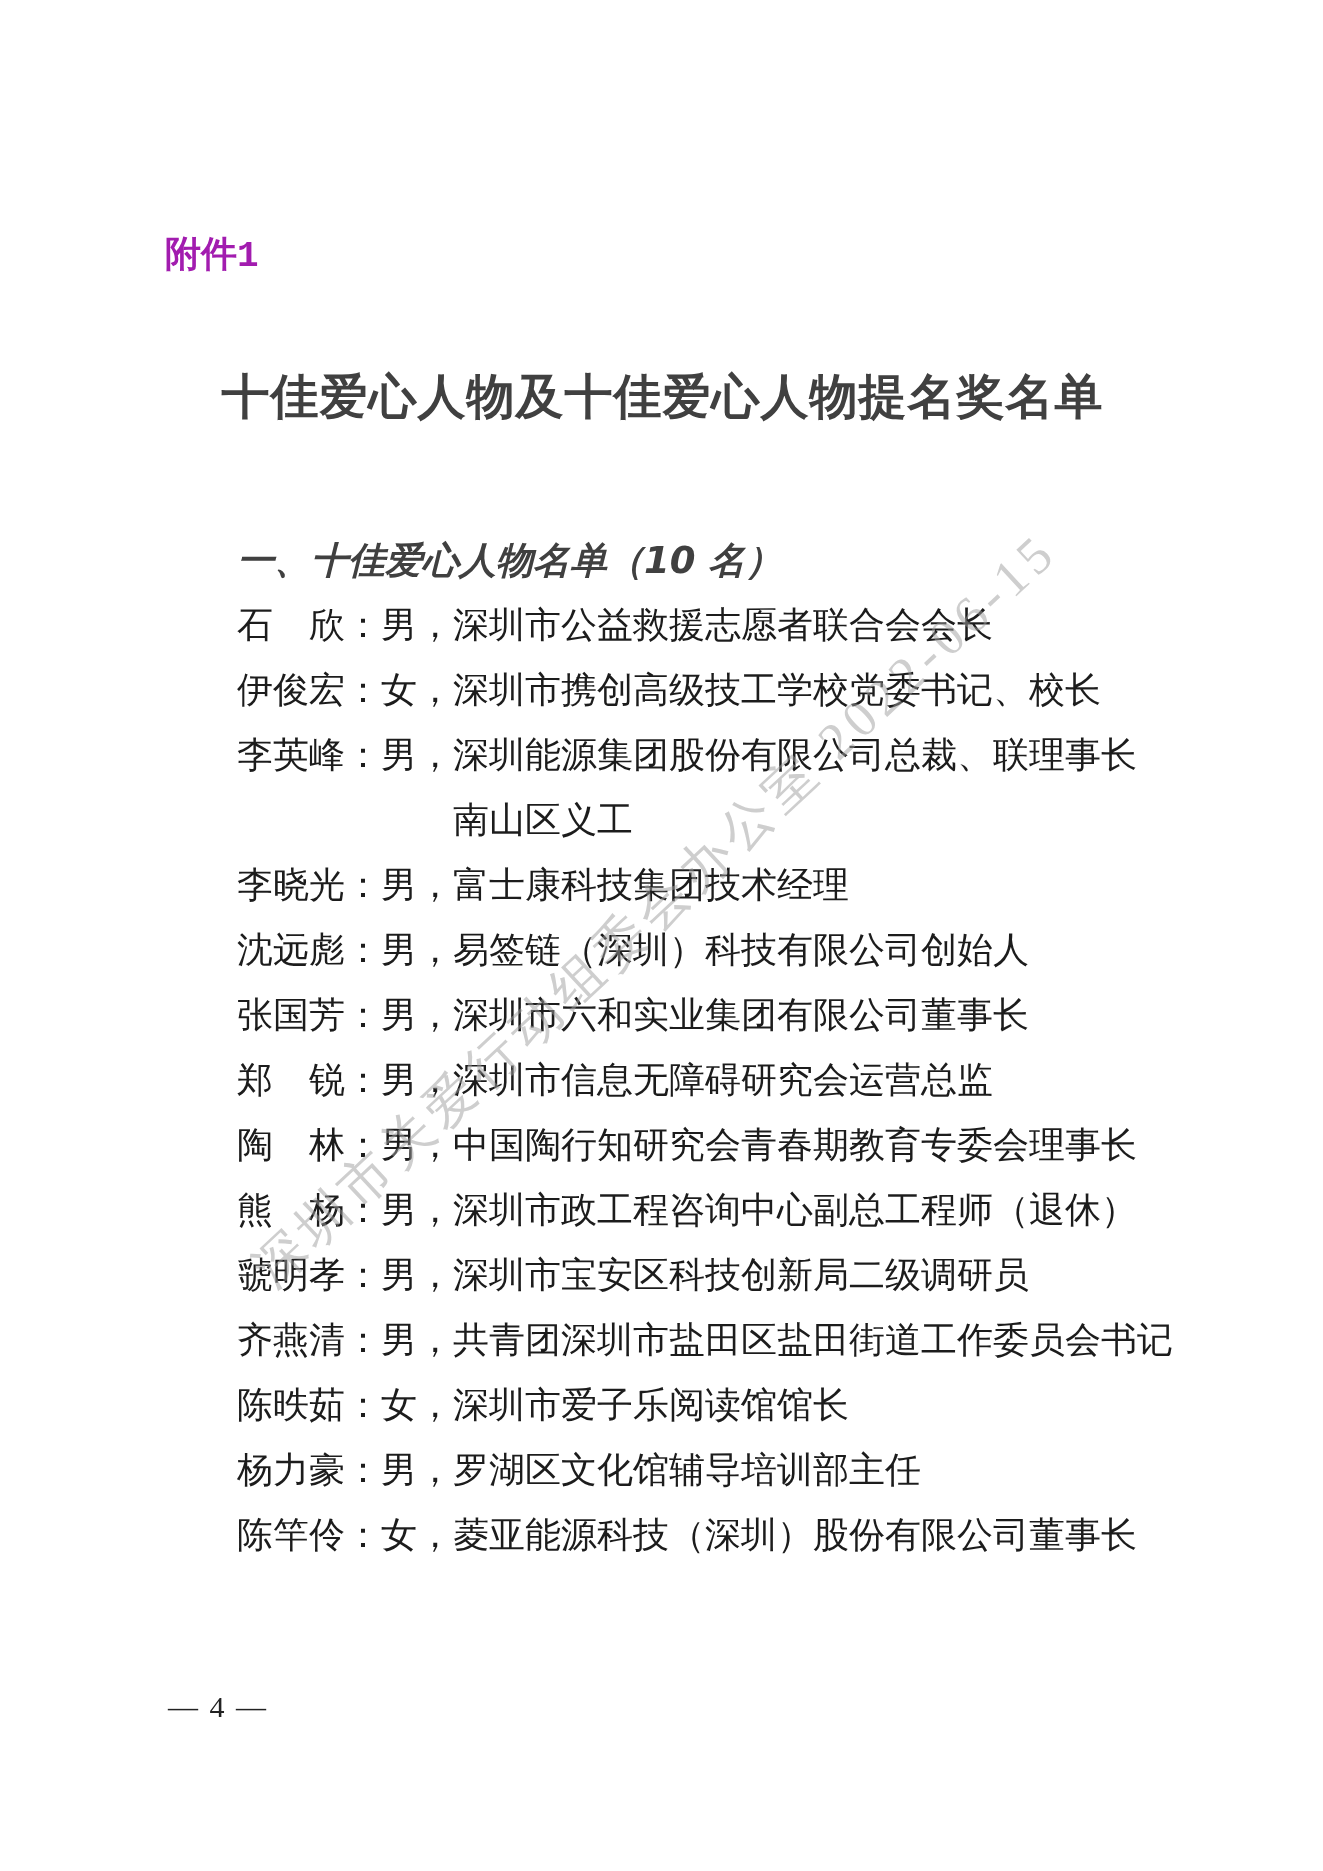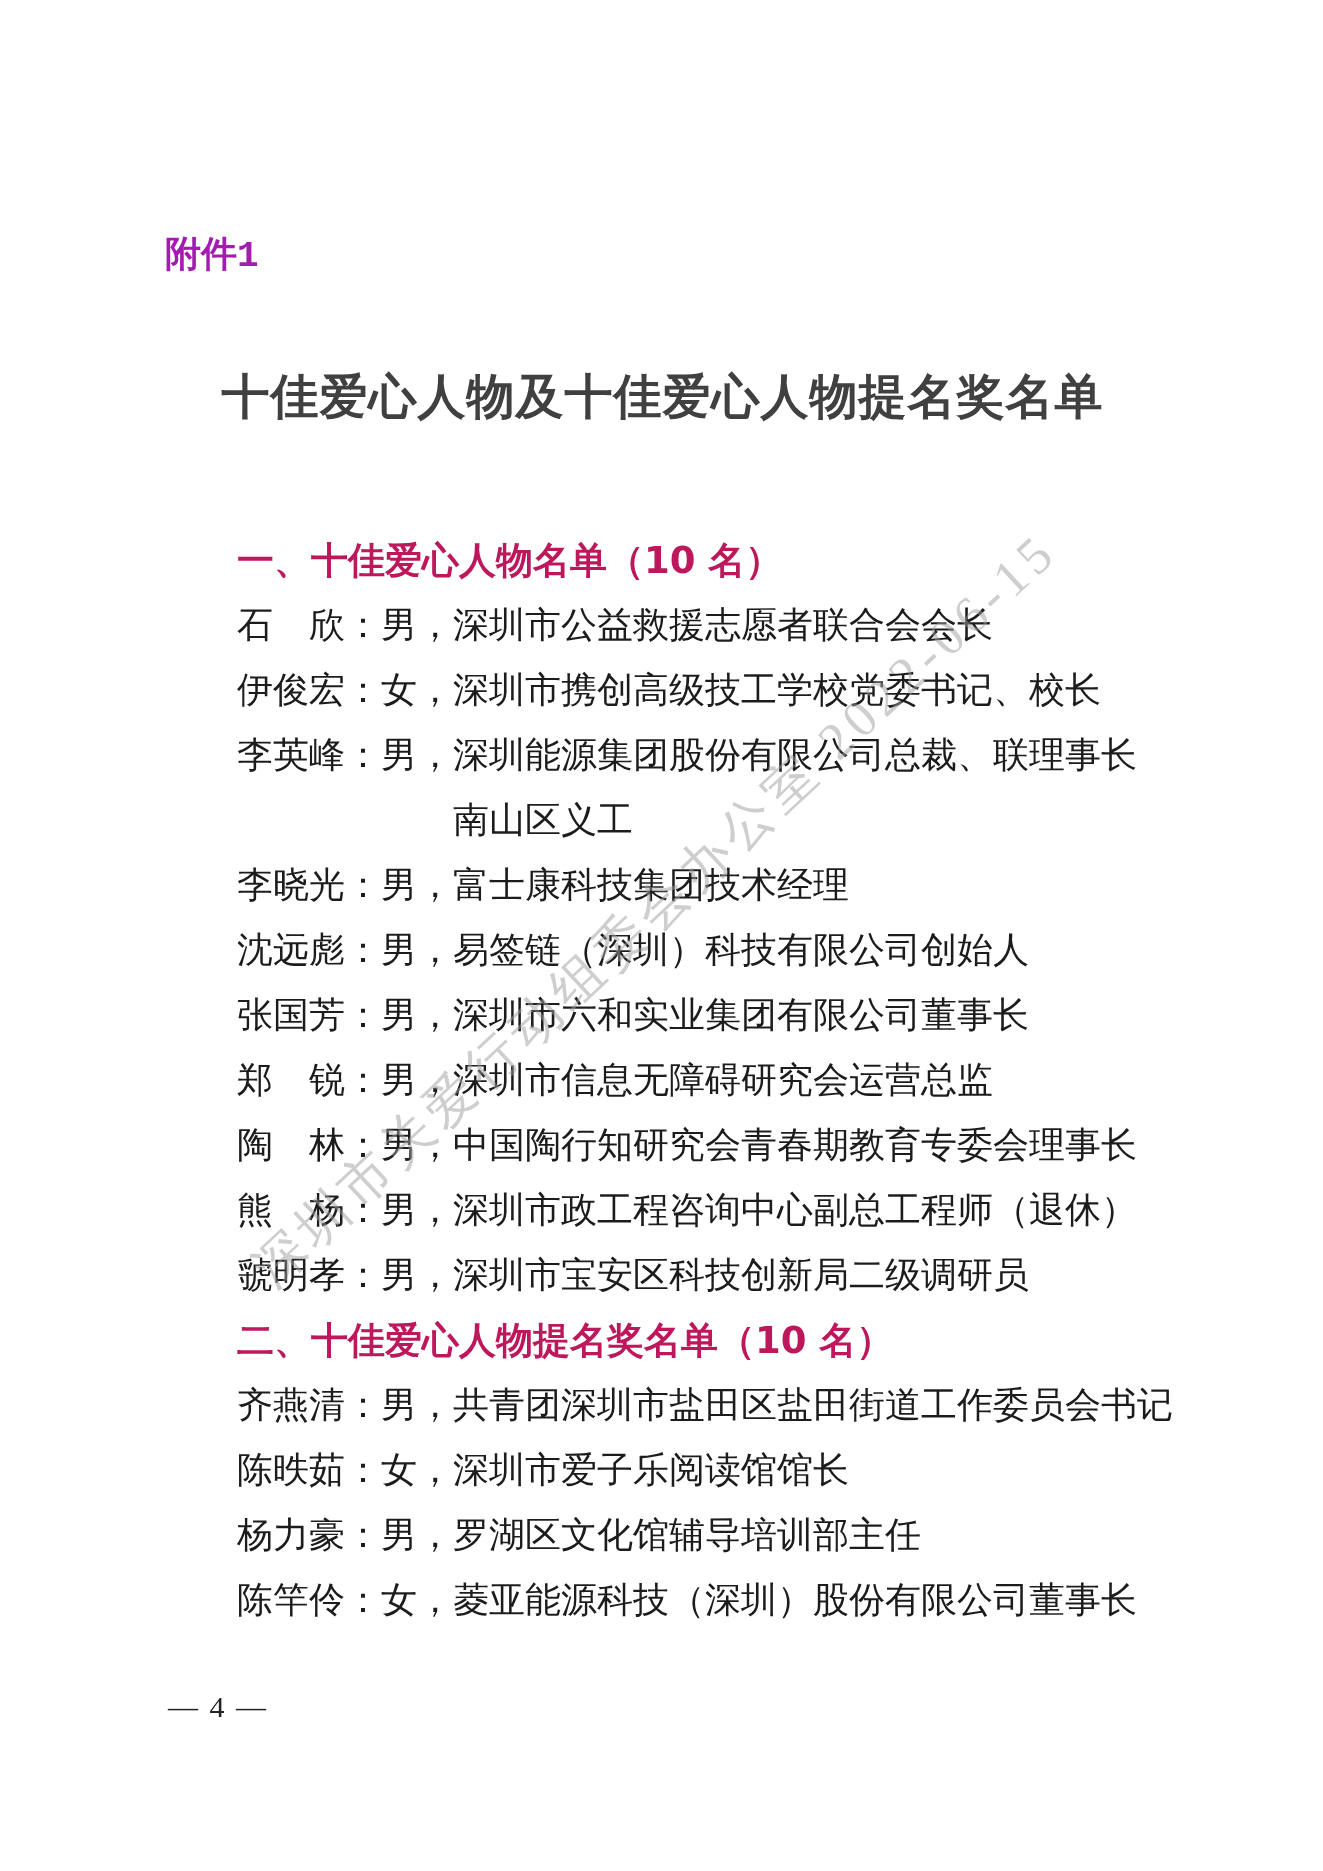--- a/index.html
+++ b/index.html
@@ -31,21 +31,22 @@
   }
   .line{
     height:65px;line-height:65px;
     white-space:nowrap;
     font-size:36px;
   }
   .section-heading{
     font-family:"DejaVu Sans","Liberation Sans",sans-serif;
     font-weight:bold;
     font-size:37px;
-    color:#be185d;
+    color:#404040;
+    font-style:italic;
   }
   .row-label{display:inline-block;}
   .cont .row-desc{padding-left:6em;}
   .watermark{
     position:absolute;
     left:80px;top:875px;
     width:1150px;
     text-align:center;
     transform:rotate(-43deg);
     transform-origin:center center;
@@ -104,21 +105,20 @@
     <div class="line">
       <span class="row-label">陶　林：</span><span class="row-desc">男，中国陶行知研究会青春期教育专委会理事长</span>
     </div>
     <div class="line">
       <span class="row-label">熊　杨：</span><span class="row-desc">男，深圳市政工程咨询中心副总工程师（退休）</span>
     </div>
     <div class="line">
       <span class="row-label">虢明孝：</span><span class="row-desc">男，深圳市宝安区科技创新局二级调研员</span>
     </div>
 
-    <div class="line section-heading">二、十佳爱心人物提名奖名单（10 名）</div>
 
     <div class="line">
       <span class="row-label">齐燕清：</span><span class="row-desc">男，共青团深圳市盐田区盐田街道工作委员会书记</span>
     </div>
     <div class="line">
       <span class="row-label">陈昳茹：</span><span class="row-desc">女，深圳市爱子乐阅读馆馆长</span>
     </div>
     <div class="line">
       <span class="row-label">杨力豪：</span><span class="row-desc">男，罗湖区文化馆辅导培训部主任</span>
     </div>

